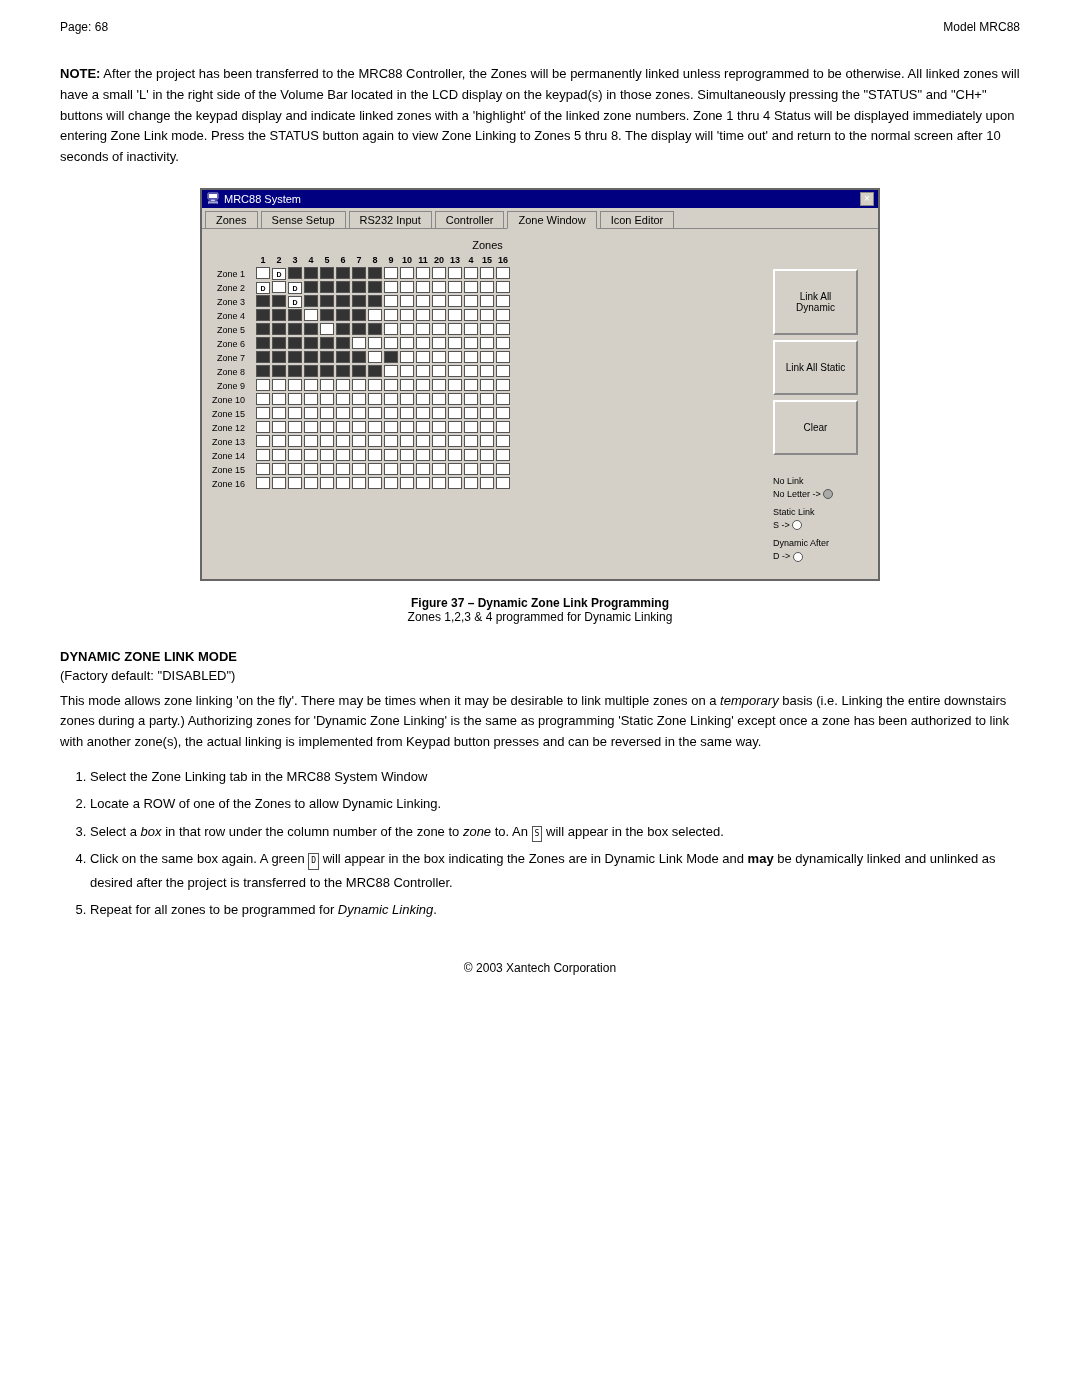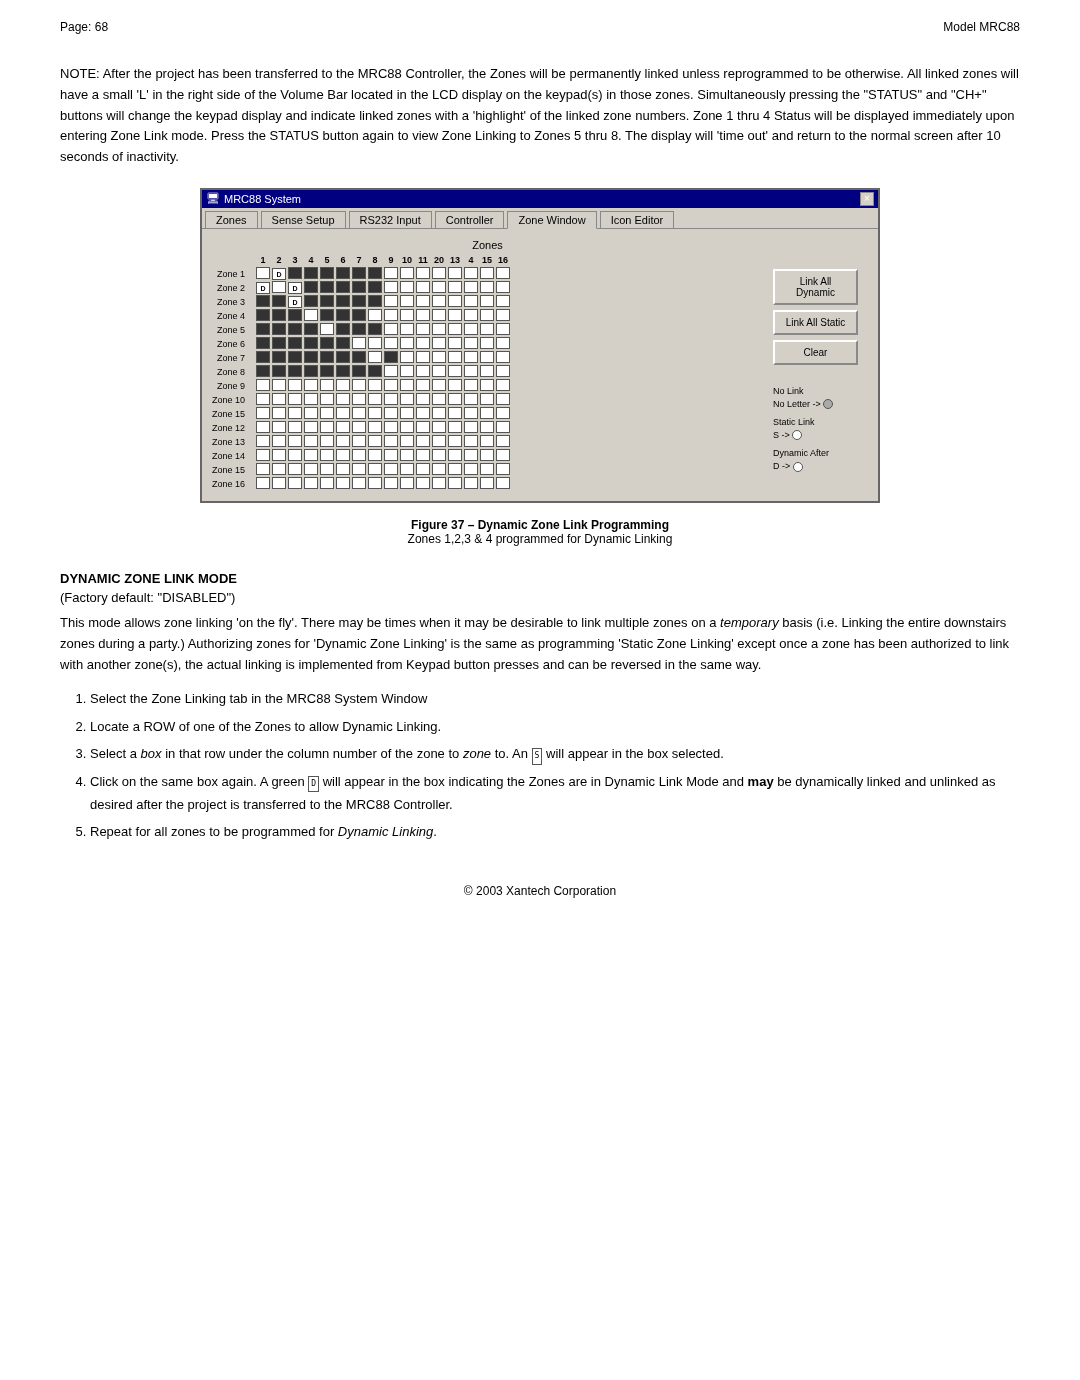--- a/index.html
+++ b/index.html
@@ -18,21 +18,21 @@
       justify-content: space-between;
       margin-bottom: 30px;
       font-size: 12px;
     }
 
     .note-text {
       margin-bottom: 20px;
       font-size: 13px;
       line-height: 1.6;
     }
-    .note-text strong { font-weight: normal; }
+    .note-text strong { font-weight: bold; }
 
     
     .window {
       border: 2px solid #666;
       background: #d4d0c8;
       margin-bottom: 15px;
       width: 680px;
       margin-left: auto;
       margin-right: auto;
     }
@@ -143,21 +143,21 @@
       display: flex;
       flex-direction: column;
       gap: 5px;
       padding-top: 30px;
     }
     .win-button {
       background: #d4d0c8;
       border: 2px solid;
       border-color: #ffffff #888 #888 #ffffff;
       font-size: 10px;
-      padding: 5px 6px;
+      padding: 20px 6px;
       text-align: center;
       cursor: pointer;
       width: 85px;
     }
 
     .legend-area {
       margin-top: 15px;
       font-size: 9px;
     }
     .legend-item {

